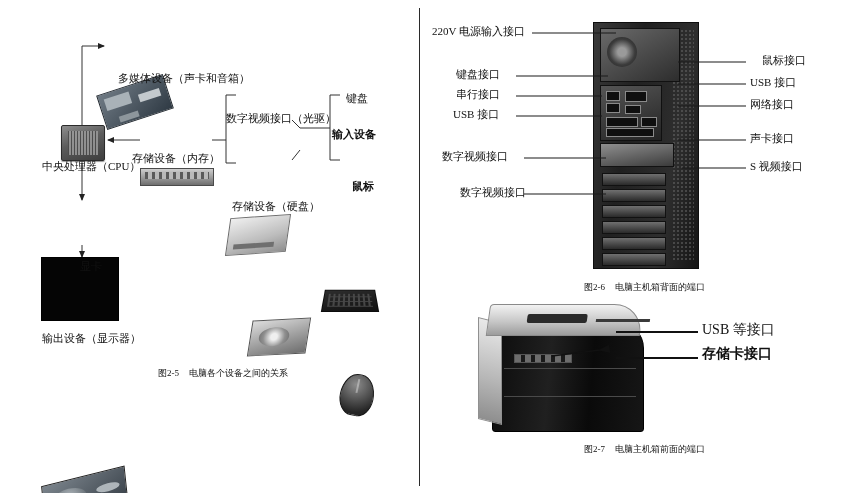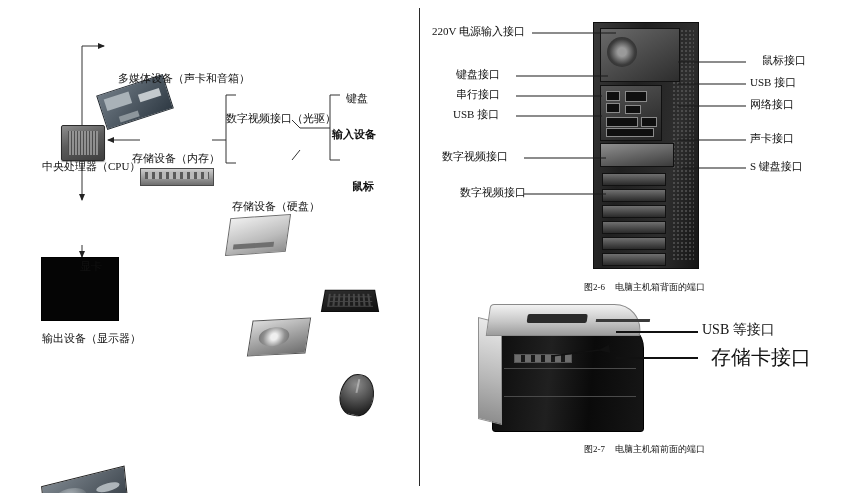--- a/index.html
+++ b/index.html
@@ -321,20 +321,23 @@
     <div class="lbl lbl-cn" style="left:26px; top:160px;padding-left:16px;">中央处理器（CPU）</div>
     <div class="lbl lbl-cn" style="left:132px; top:152px;">存储设备（内存）</div>
     <div class="lbl lbl-cn" style="left:226px; top:112px;">数字视频接口（光驱）</div>
     <div class="lbl lbl-cn" style="left:232px; top:200px;">存储设备（硬盘）</div>
     <div class="lbl lbl-cn" style="left:338px; top:92px;margin-left:8px;">键盘</div>
     <div class="lbl lbl-cn" style="left:332px; top:128px;font-weight:bold;">输入设备</div>
     <div class="lbl lbl-cn" style="left:352px; top:180px;font-weight:bold;">鼠标</div>
     <div class="lbl lbl-cn" style="left:80px; top:236px;margin-top:24px;">显卡</div>
     <div class="lbl lbl-cn" style="left:42px; top:332px;">输出设备（显示器）</div>
 
+    <div class="caption" style="left:146px; top:367px;">
+      <span class="num">图2-5</span><span>电脑各个设备之间的关系</span>
+    </div>
   </div>
 
   <div class="panel-right">
 
     <div class="tower-back">
       <div class="grille"></div>
       <div class="tb-psu"></div>
       <div class="tb-io">
         <i style="left:5px; top:5px; width:12px; height:8px;"></i>
         <i style="left:5px; top:17px; width:12px; height:8px;"></i>
@@ -376,21 +379,21 @@
     <div class="lbl lbl-cn" style="left:36px; top:68px;">键盘接口</div>
     <div class="lbl lbl-cn" style="left:36px; top:88px;">串行接口</div>
     <div class="lbl lbl-cn" style="left:33px; top:108px;">USB 接口</div>
     <div class="lbl lbl-cn" style="left:22px; top:150px;">数字视频接口</div>
     <div class="lbl lbl-cn" style="left:40px; top:186px;">数字视频接口</div>
 
     <div class="lbl lbl-cn" style="left:342px; top:54px;">鼠标接口</div>
     <div class="lbl lbl-cn" style="left:330px; top:76px;">USB 接口</div>
     <div class="lbl lbl-cn" style="left:330px; top:98px;">网络接口</div>
     <div class="lbl lbl-cn" style="left:330px; top:132px;">声卡接口</div>
-    <div class="lbl lbl-cn" style="left:330px; top:160px;">S 键盘接口</div>
+    <div class="lbl lbl-cn" style="left:330px; top:160px;">S 视频接口</div>
 
     <div class="caption" style="left:152px; top:281px;">
       <span class="num">图2-6</span><span>电脑主机箱背面的端口</span>
     </div>
 
     <div class="tower-front">
       <div class="tf-body"></div>
       <div class="tf-side"></div>
       <div class="tf-top"></div>
       <div class="tf-line" style="top:64px;"></div>
@@ -405,20 +408,20 @@
         <path d="M132,56 L180,50" stroke-width="1.4" marker-end="url(#ah2)"></path>
       </g>
       <defs>
         <marker id="ah2" markerWidth="8" markerHeight="8" refX="1" refY="4" orient="auto">
           <path d="M8,1 L0,4 L8,7 z" fill="#111"></path>
         </marker>
       </defs>
     </svg>
 
     <div class="lbl" style="left:282px; top:322px; font-size:14px;">USB 等接口</div>
-    <div class="lbl" style="left:291px; top:346px; font-size:20px; font-weight:normal;">存储卡接口</div>
+    <div class="lbl" style="left:282px; top:346px; font-size:14px; font-weight:bold;">存储卡接口</div>
 
     <div class="caption" style="left:152px; top:443px;">
       <span class="num">图2-7</span><span>电脑主机箱前面的端口</span>
     </div>
   </div>
 
 </div>
 
 </body></html>

